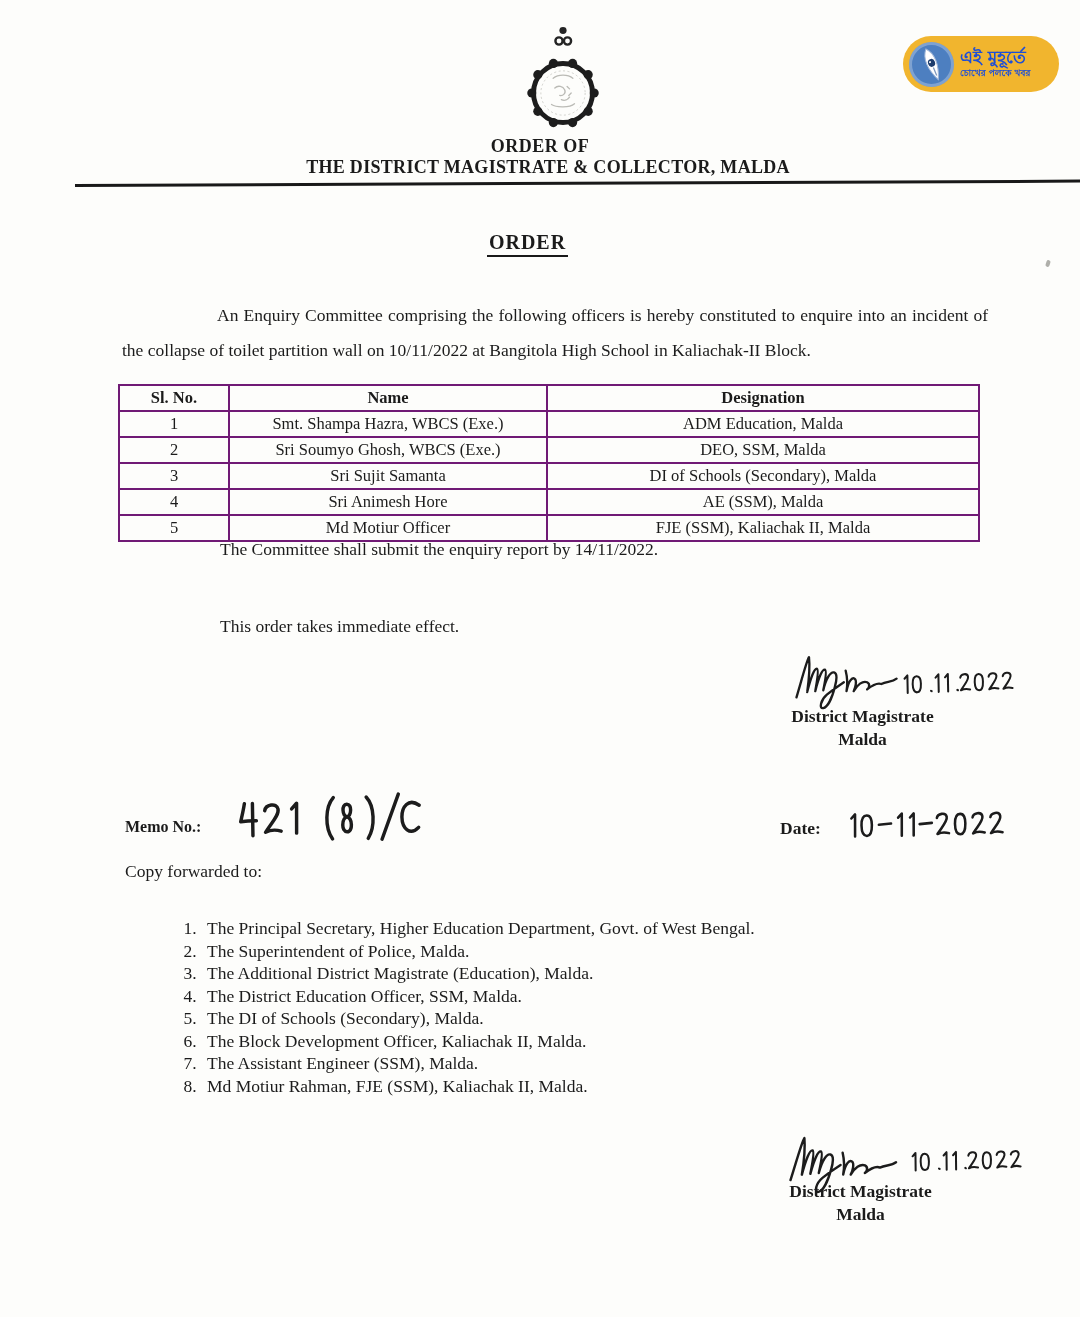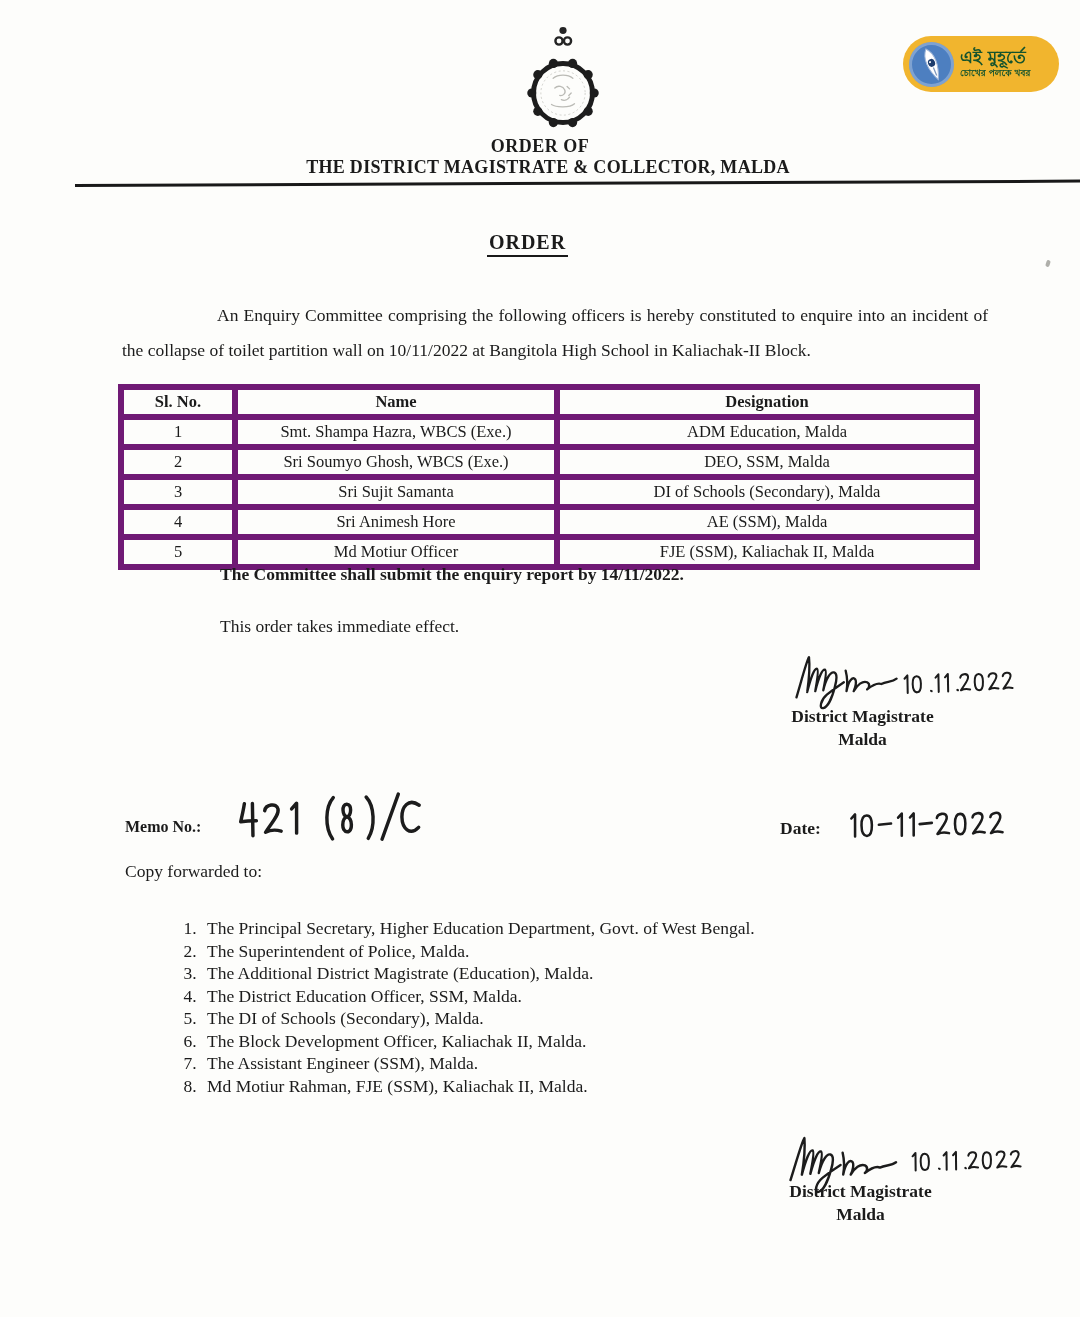--- a/index.html
+++ b/index.html
@@ -14,21 +14,21 @@
   .news-pill{
     left:903px; top:36px; width:156px; height:56px;
     background:#f1b52e; border-radius:28px;
     display:flex; align-items:center; gap:6px; padding-left:6px; box-sizing:border-box;
   }
   .news-circle{
     width:45px; height:45px; border-radius:50%; background:#4d7fc0;
     display:flex; align-items:center; justify-content:center; flex:0 0 auto;
     box-shadow:inset 0 0 0 3px rgba(255,255,255,.28);
   }
-  .news-text{display:flex; flex-direction:column; line-height:1.05; color:#14532d;}
+  .news-text{display:flex; flex-direction:column; line-height:1.05; color:#1d4ed8;}
   .news-title{font-family:"DejaVu Sans", sans-serif; font-size:17px; font-weight:bold;}
   .news-sub{font-family:"DejaVu Sans", sans-serif; font-size:9px; font-weight:bold; margin-top:2px;}
 
   
   .crest{left:550px; top:26px;}
   .seal{left:522px; top:52px;}
 
   
   .office1{left:0; top:136px; width:1080px; text-align:center;
     font-size:18px; font-weight:bold; letter-spacing:.5px;}
@@ -42,25 +42,25 @@
   .order-title span{
     display:inline-block; font-size:20px; font-weight:bold; letter-spacing:1px;
     border-bottom:2.5px solid #191919; padding:0 2px 1px;}
   .intro{left:122px; top:280px; width:866px; font-size:17.5px; line-height:35px;
     text-align:justify; text-indent:95px;}
 
   
   .committee{left:118px; top:384px; width:862px; border-collapse:collapse;
     font-size:16.5px;}
   .committee th,.committee td{
-    border:6px solid #701a75; text-align:center; padding:1px 4px; height:22px;}
+    border:2px solid #701a75; text-align:center; padding:1px 4px; height:22px;}
   .committee th{font-weight:bold;}
   .col-sl{width:100px;} .col-name{width:308px;}
 
-  .stmt1{left:220px; top:564px; font-size:17.5px;font-weight:bold;}
+  .stmt1{left:220px; top:539px; font-size:17.5px;}
   .stmt2{left:220px; top:616px; font-size:17.5px;}
 
   
   .sig-scribble-top{left:792px; top:646px; pointer-events:none;}
   .sig-date-top{left:898px; top:668px; transform:rotate(-2deg);}
   .sig-title-top{left:770px; top:706px; width:185px; text-align:center;
     font-size:17.5px; font-weight:bold;}
   .sig-place-top{left:770px; top:729px; width:185px; text-align:center;
     font-size:17.5px; font-weight:bold;}
 

